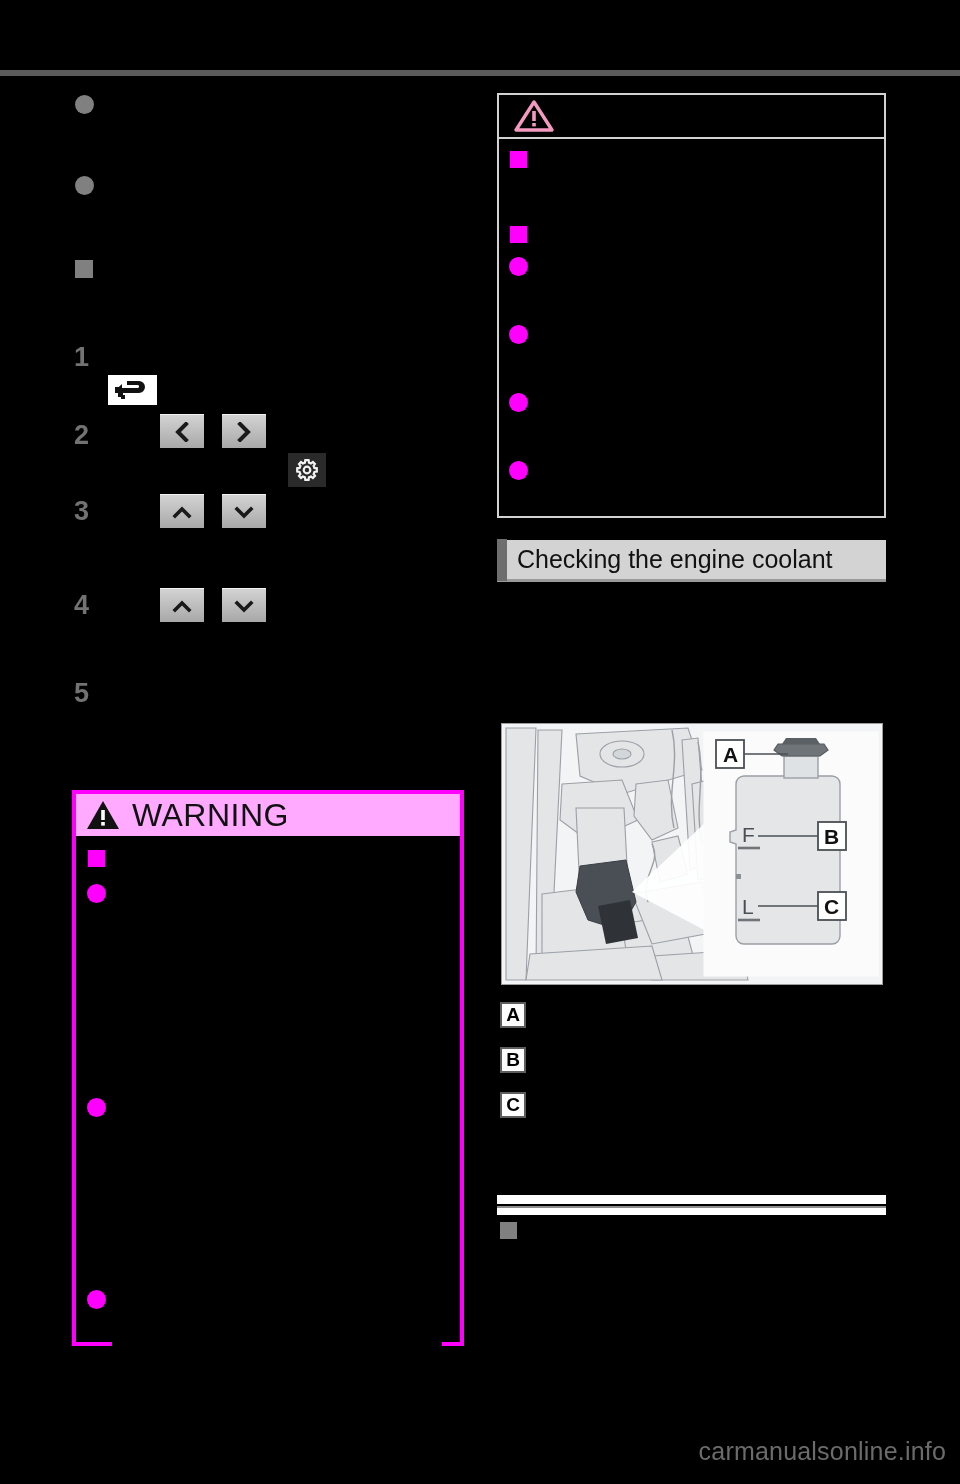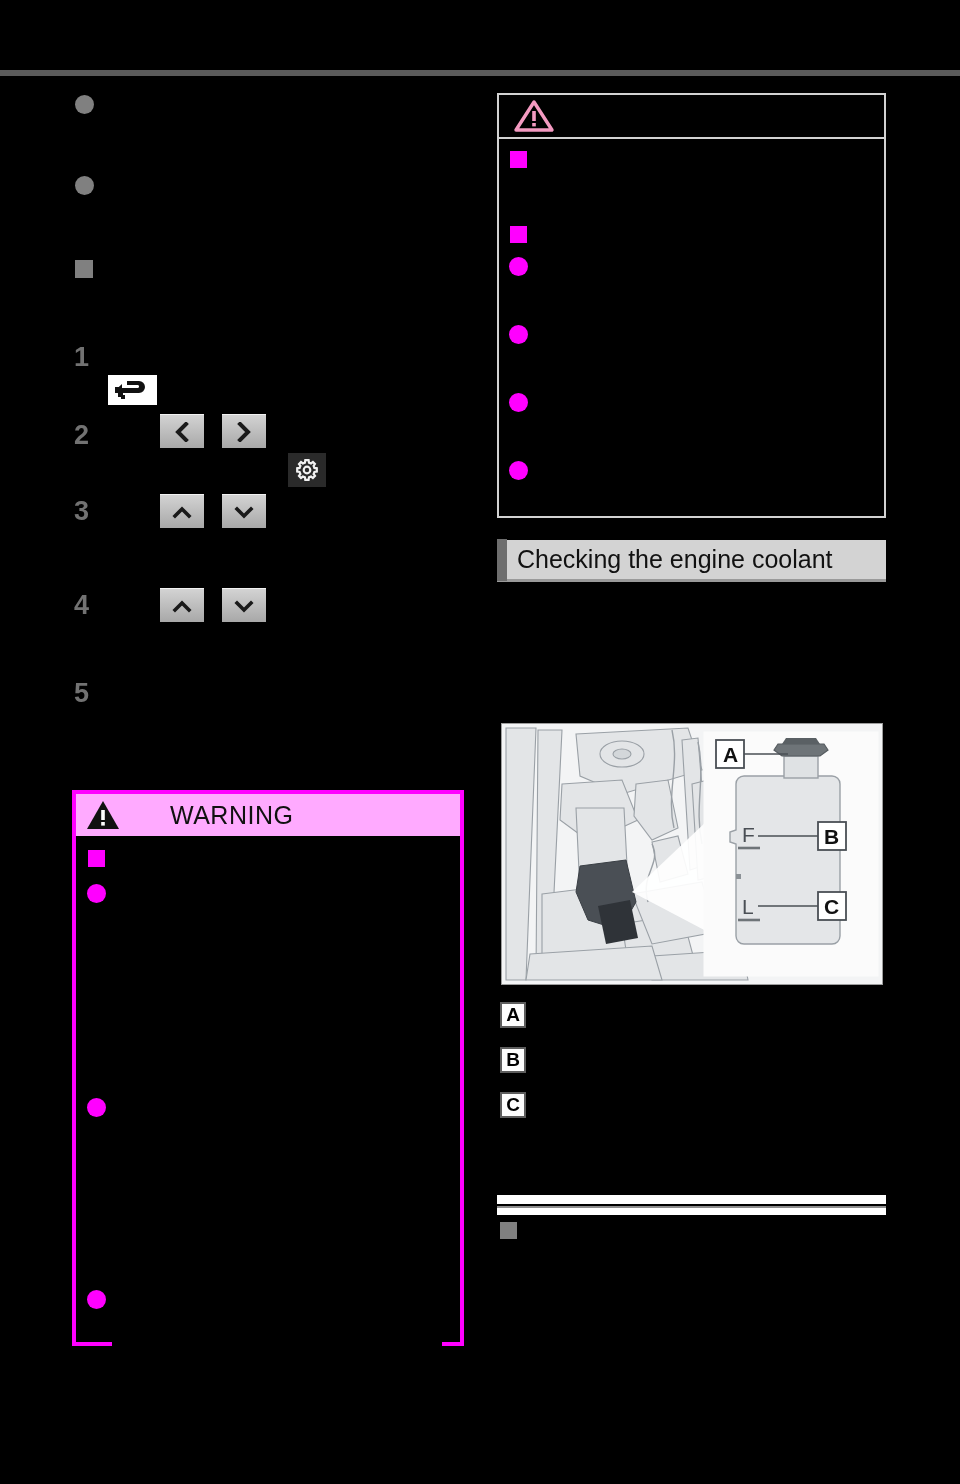--- a/index.html
+++ b/index.html
@@ -82,24 +82,23 @@
   }
   .warn-head {
     height:42px;
     background:#ffaaff;
     display:flex; align-items:center;
     padding-left:10px;
     gap:12px;
   }
   .warn-head .wtitle {
     color:#111;
-    font-size:25px;
+    font-size:32px;
     letter-spacing:.5px;
     font-family:"Liberation Sans", sans-serif;
-    margin-left:38px;
   }
   .warn-body { position:relative; height:100%; }
   .pk-square {
     position:absolute;
     width:17px; height:17px;
     background:#ff00ff;
   }
   .pk-dot {
     position:absolute;
     width:19px; height:19px;
@@ -425,14 +424,15 @@
     <div class="abc" style="left:500px; top:1092px;">C</div>
     <div class="redacted" style="position:absolute;left:536px;top:1094px;width:330px;height:22px;"></div>
 
     <div class="sep-white"></div>
     <div class="sep-line"></div>
     <div class="sep-white2"></div>
     <div class="subhead-sq"></div>
     <div class="subhead-ghost"></div>
   </div>
 
+  <div class="watermark">carmanualsonline.info</div>
 
 </div>
 
 </body></html>

